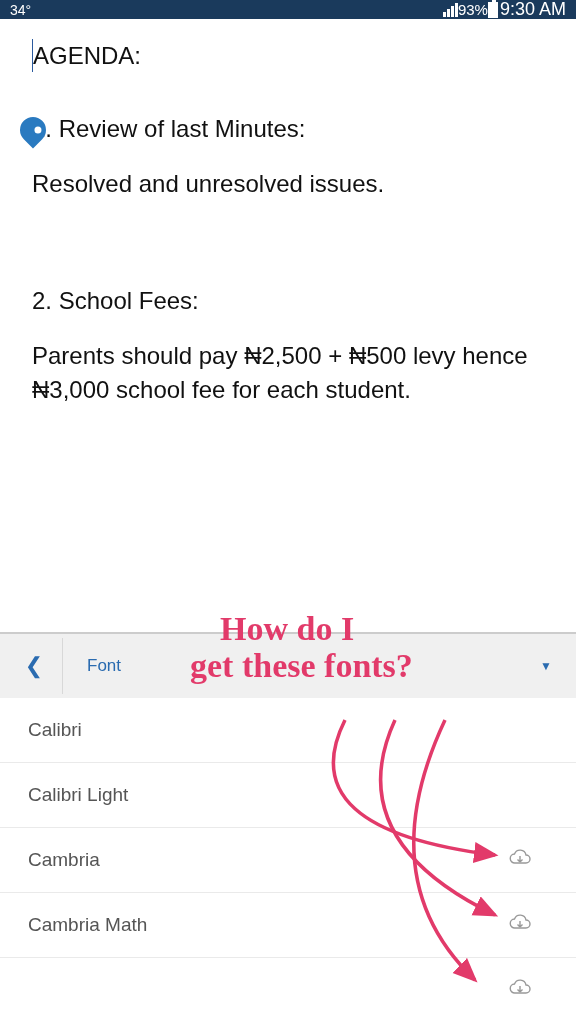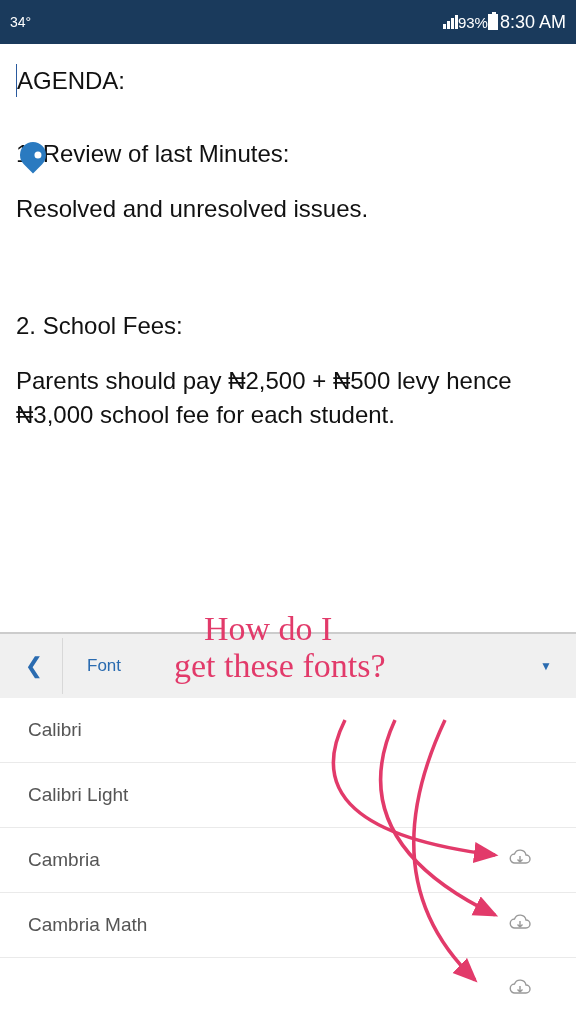--- a/index.html
+++ b/index.html
@@ -1,37 +1,37 @@
 <!DOCTYPE html>
 <html><head>
   <meta charset="utf-8">
   <style>
     * { margin: 0; padding: 0; box-sizing: border-box; }
     body { width: 576px; height: 1024px; font-family: -apple-system, 'Segoe UI', sans-serif; position: relative; overflow: hidden; }
     
     .status-bar {
       background: #1a3a5c;
       color: #fff;
-      height: 44px;
+      height: 19px;
       display: flex;
       align-items: center;
       justify-content: space-between;
       padding: 0 10px;
       font-size: 15px;
     }
     .status-left { font-size: 14px; }
     .status-right { display: flex; align-items: center; }
     .signal-icon { display: inline-flex; align-items: flex-end; gap: 1px; }
     .signal-icon span { width: 3px; background: #fff; }
     .signal-icon span:nth-child(1){height:5px}.signal-icon span:nth-child(2){height:8px}.signal-icon span:nth-child(3){height:11px}.signal-icon span:nth-child(4){height:14px}
     .battery-icon { width: 10px; height: 16px; background: #fff; border: 1px solid #fff; position: relative; }
     .battery-icon::before { content:''; position:absolute; top:-3px; left:3px; width:4px; height:2px; background:#fff; }
     
     .document {
-      padding: 20px 16px;
+      padding: 20px 32px;
       font-size: 24px;
       line-height: 1.38;
       color: #111;
       height: 595px;
       overflow: hidden;
       position: relative;
     }
     .cursor { border-left: 1.5px solid #2a5a9e; padding-left:0; }
     .teardrop {
       position: absolute;
@@ -68,38 +68,38 @@
       display:flex; align-items:center;
       padding: 0 44px 0 28px;
       border-bottom: 1px solid #eaeaea;
       font-size: 19px;
       color: #555;
     }
     .font-item:last-child { border-bottom: none; }
     .cloud { margin-left:auto; color:#aaa; }
     .cloud svg{ width:24px; height:20px; }
     
-    .annotation{ position:absolute; top:610px; left:204px; color:#e23a6a; font-family: 'Comic Sans MS','Segoe Script',cursive; font-size:34px; line-height:1.1; pointer-events:none; font-weight:400;}
+    .annotation{ position:absolute; top:610px; left:220px; color:#e23a6a; font-family: 'Comic Sans MS','Segoe Script',cursive; font-size:34px; line-height:1.1; pointer-events:none; font-weight:700;}
     .arrows{ position:absolute; top:680px; left:260px; pointer-events:none; }
   </style>
 </head>
 <body>
 
 <div class="status-bar">
   <div class="status-left">34°</div>
   <div class="status-right">
     <span class="signal-icon">
         <span></span>
         <span></span>
         <span></span>
         <span></span>
       </span>
     <span>93%</span>
     <span class="battery-icon"></span>
-    <span style="font-size:18px;margin-left:2px;">8:30 AM</span>
+    <span style="font-size:18px;margin-left:2px;">9:30 AM</span>
   </div>
 </div>
 
 <div class="document">
   <div class="cursor"><span>AGENDA:</span></div>
   <div class="teardrop"></div>
   <div class="para">1. Review of last Minutes:</div>
   <div class="para2">Resolved and unresolved issues.</div>
   <div class="para3">2. School Fees:</div>
   <div class="para2">Parents should pay ₦2,500 + ₦500 levy hence ₦3,000 school fee for each student.</div>

